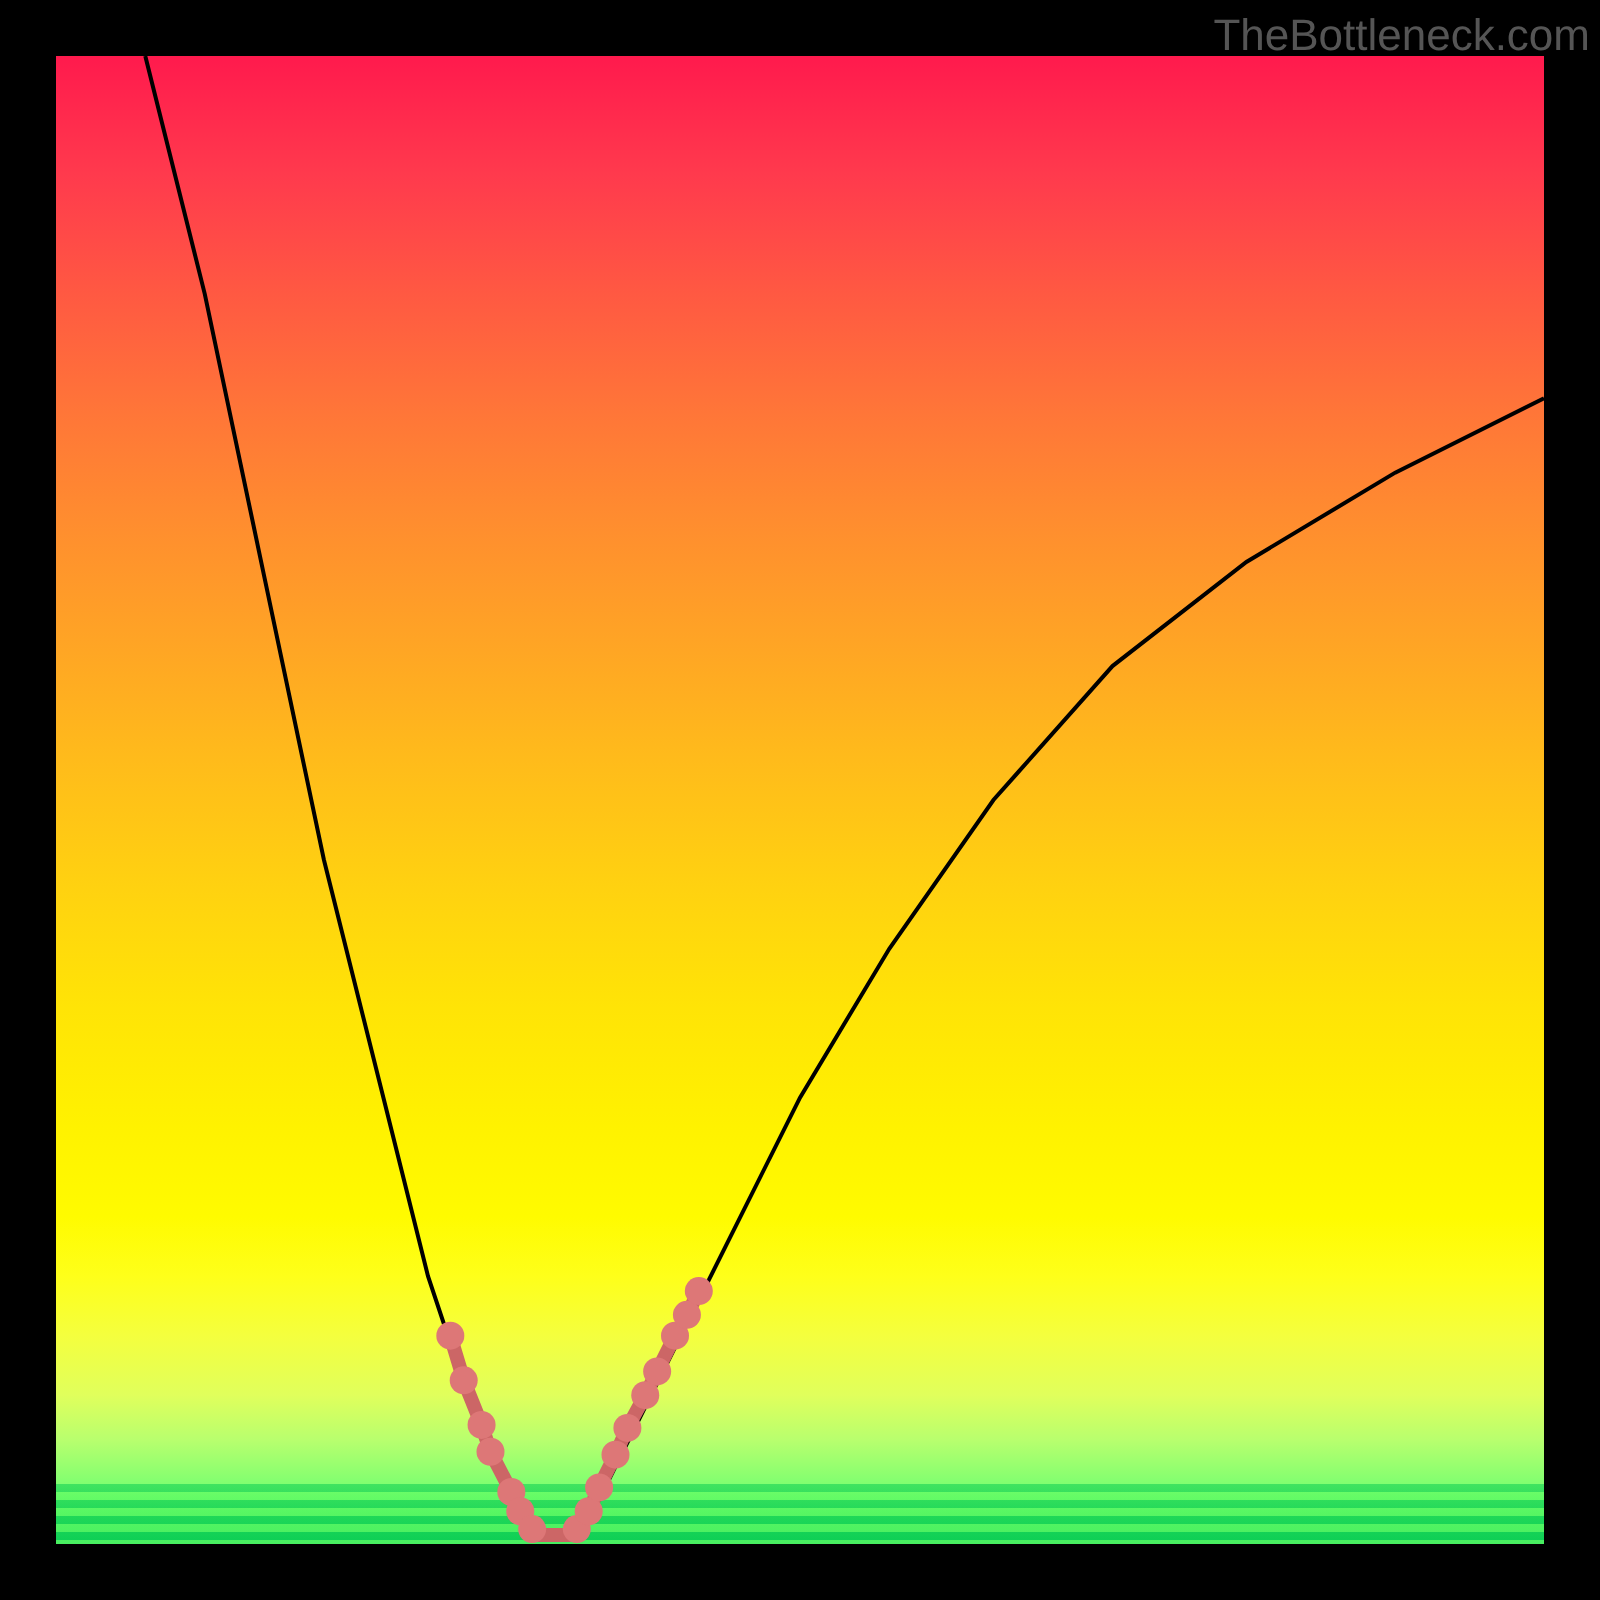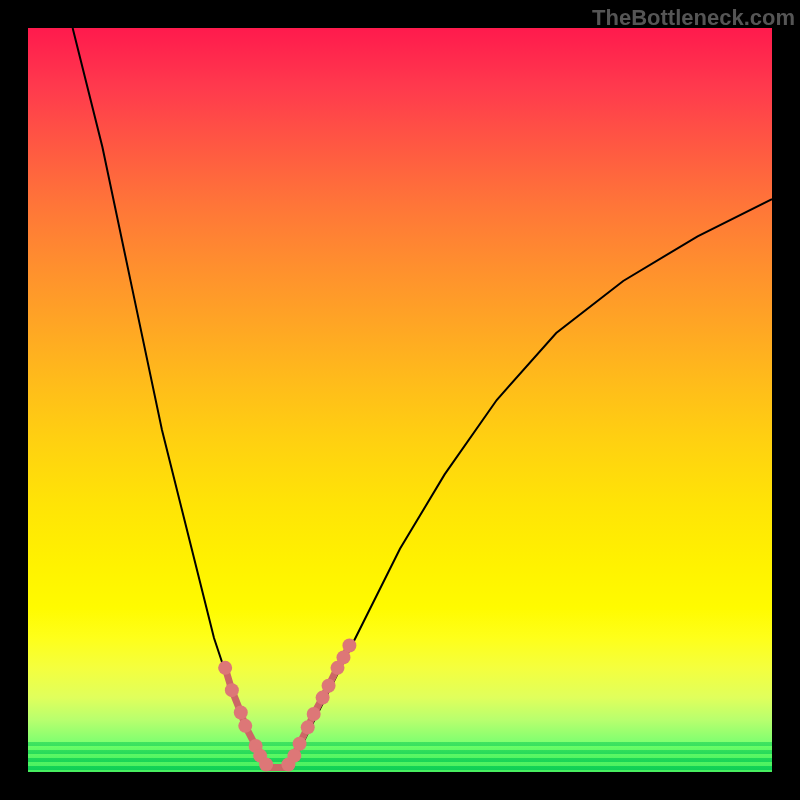--- a/index.html
+++ b/index.html
@@ -13,21 +13,21 @@
       background: #000;
       position: relative;
       font-family: Arial, sans-serif;
     }
     .watermark {
       position: absolute;
       top: 5px;
       right: 5px;
       color: #555;
       font-size: 22px;
-      font-weight: 700;
+      font-weight: 400;
       z-index: 10;
     }
     .plot-area {
       position: absolute;
       top: 28px;
       left: 28px;
       width: 744px;
       height: 744px;
       background: linear-gradient(to bottom,
         #ff1a4d 0%,

